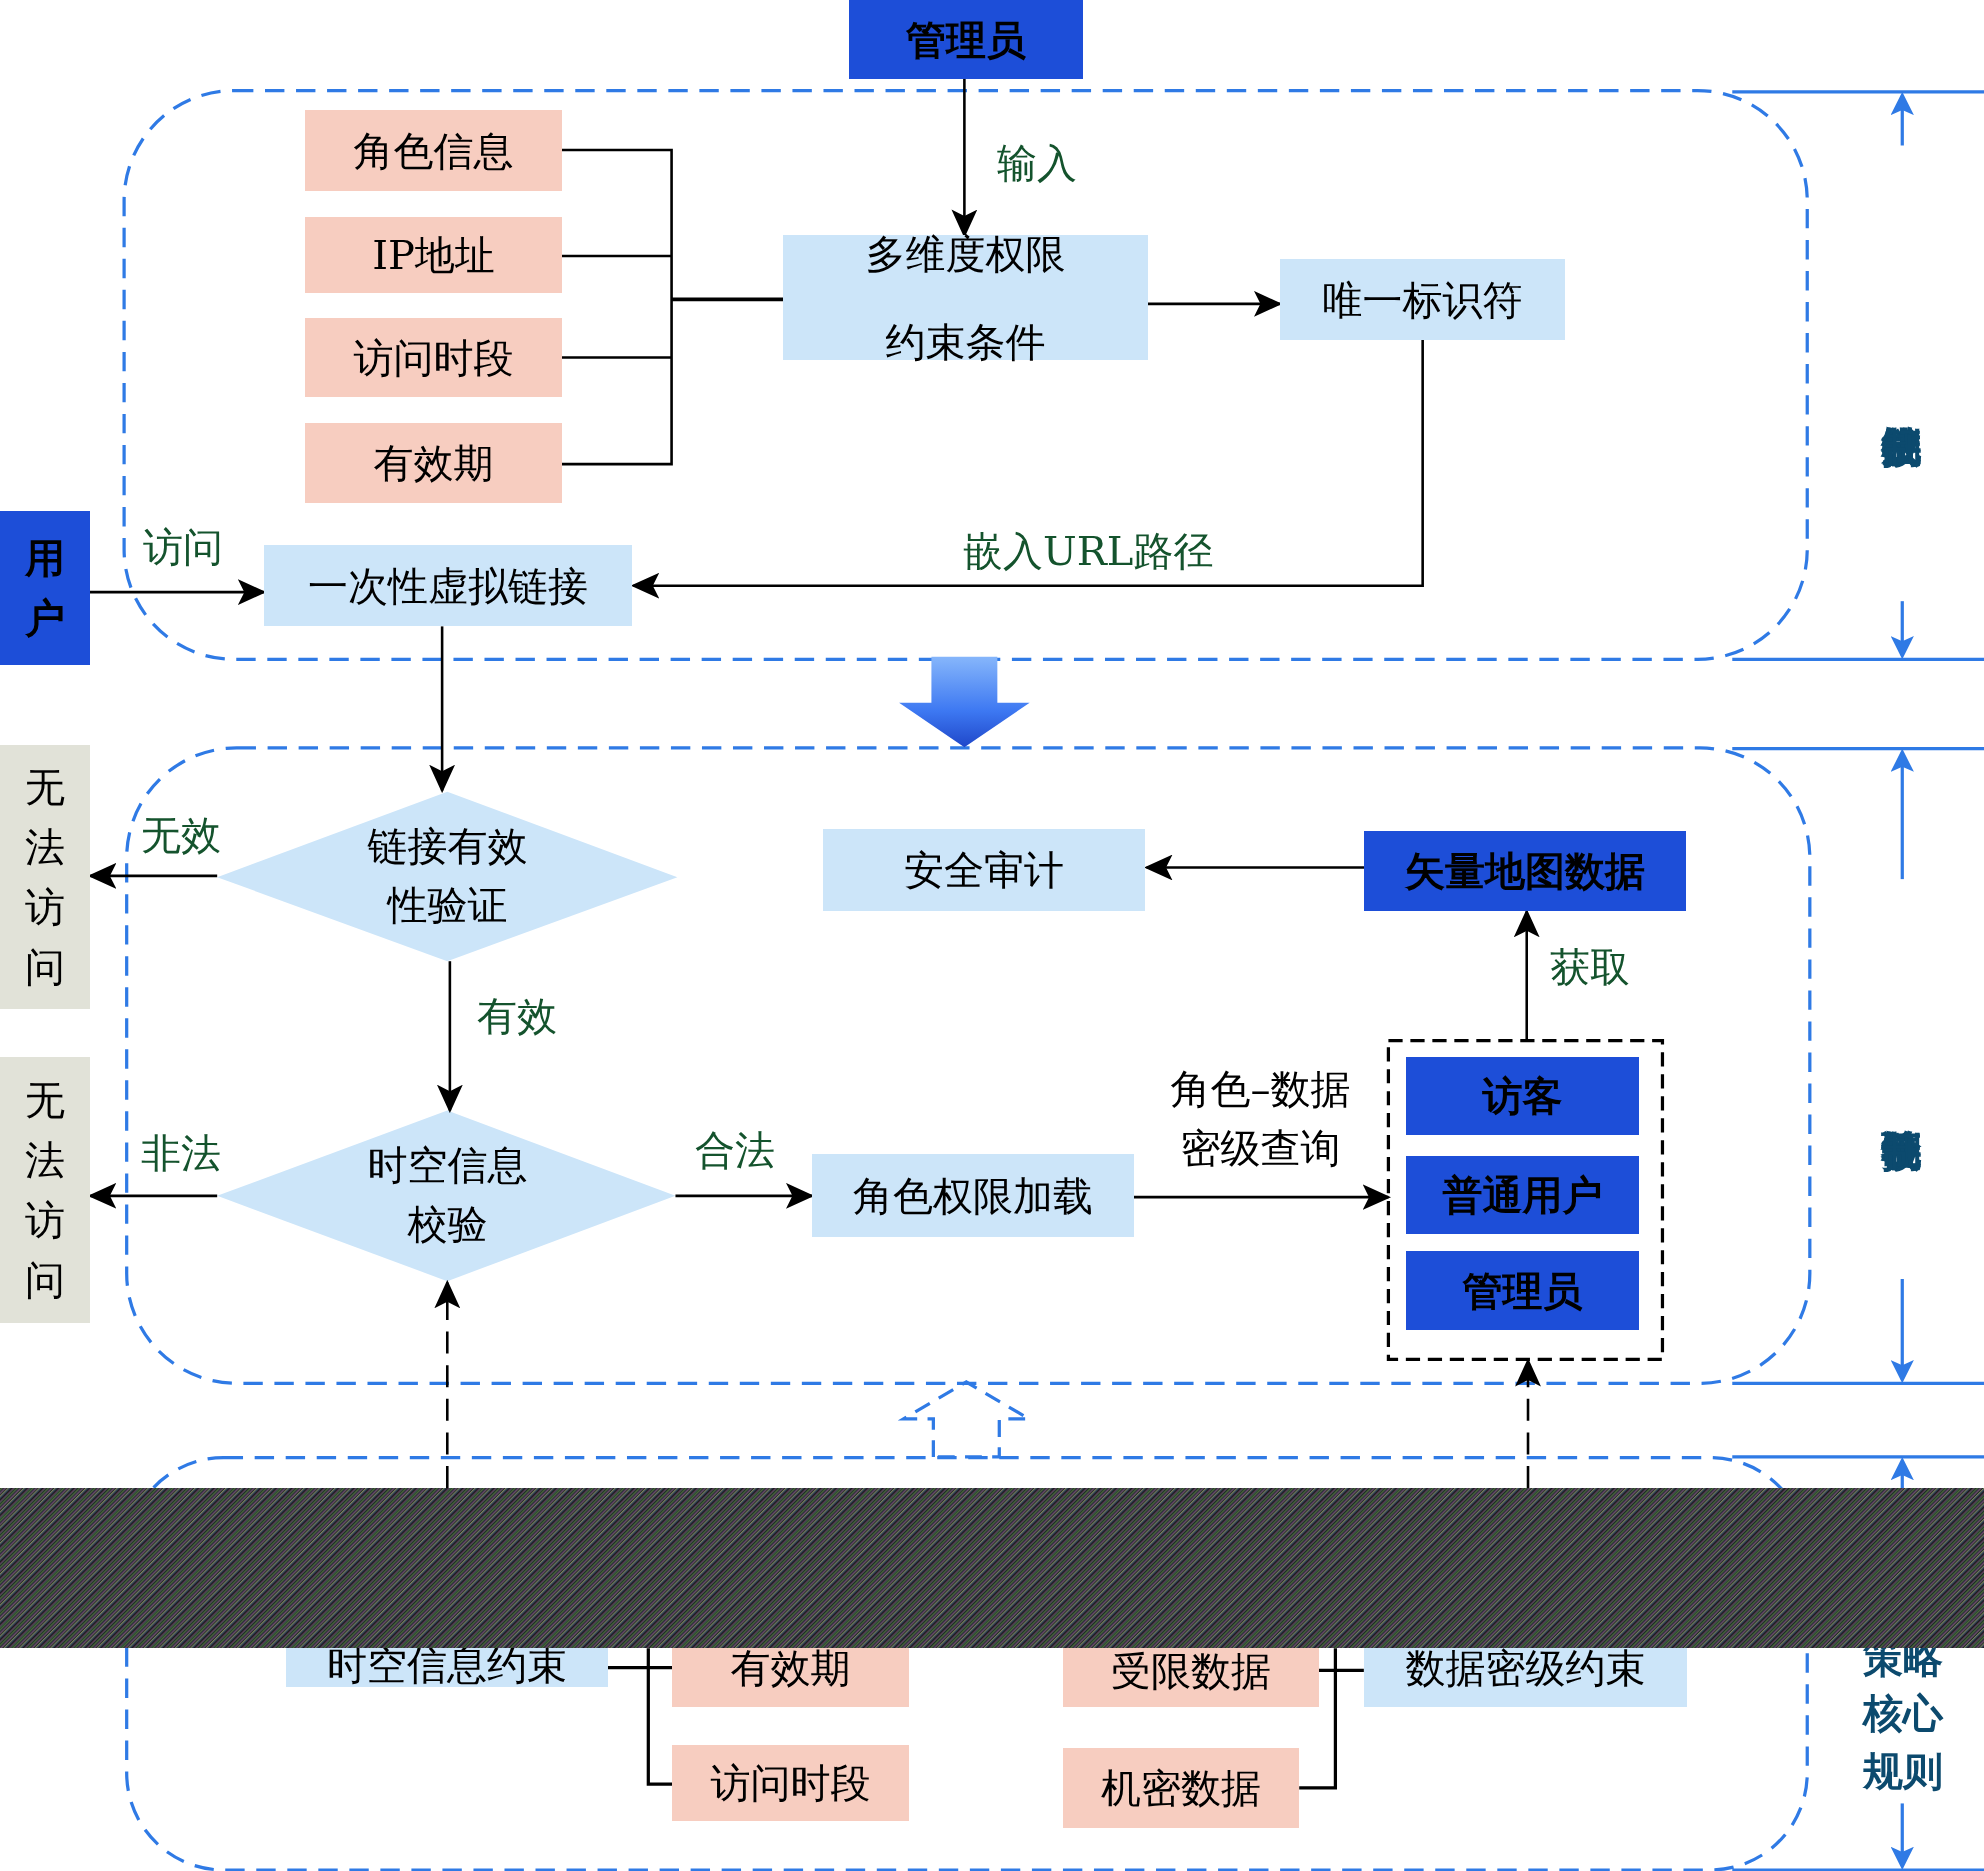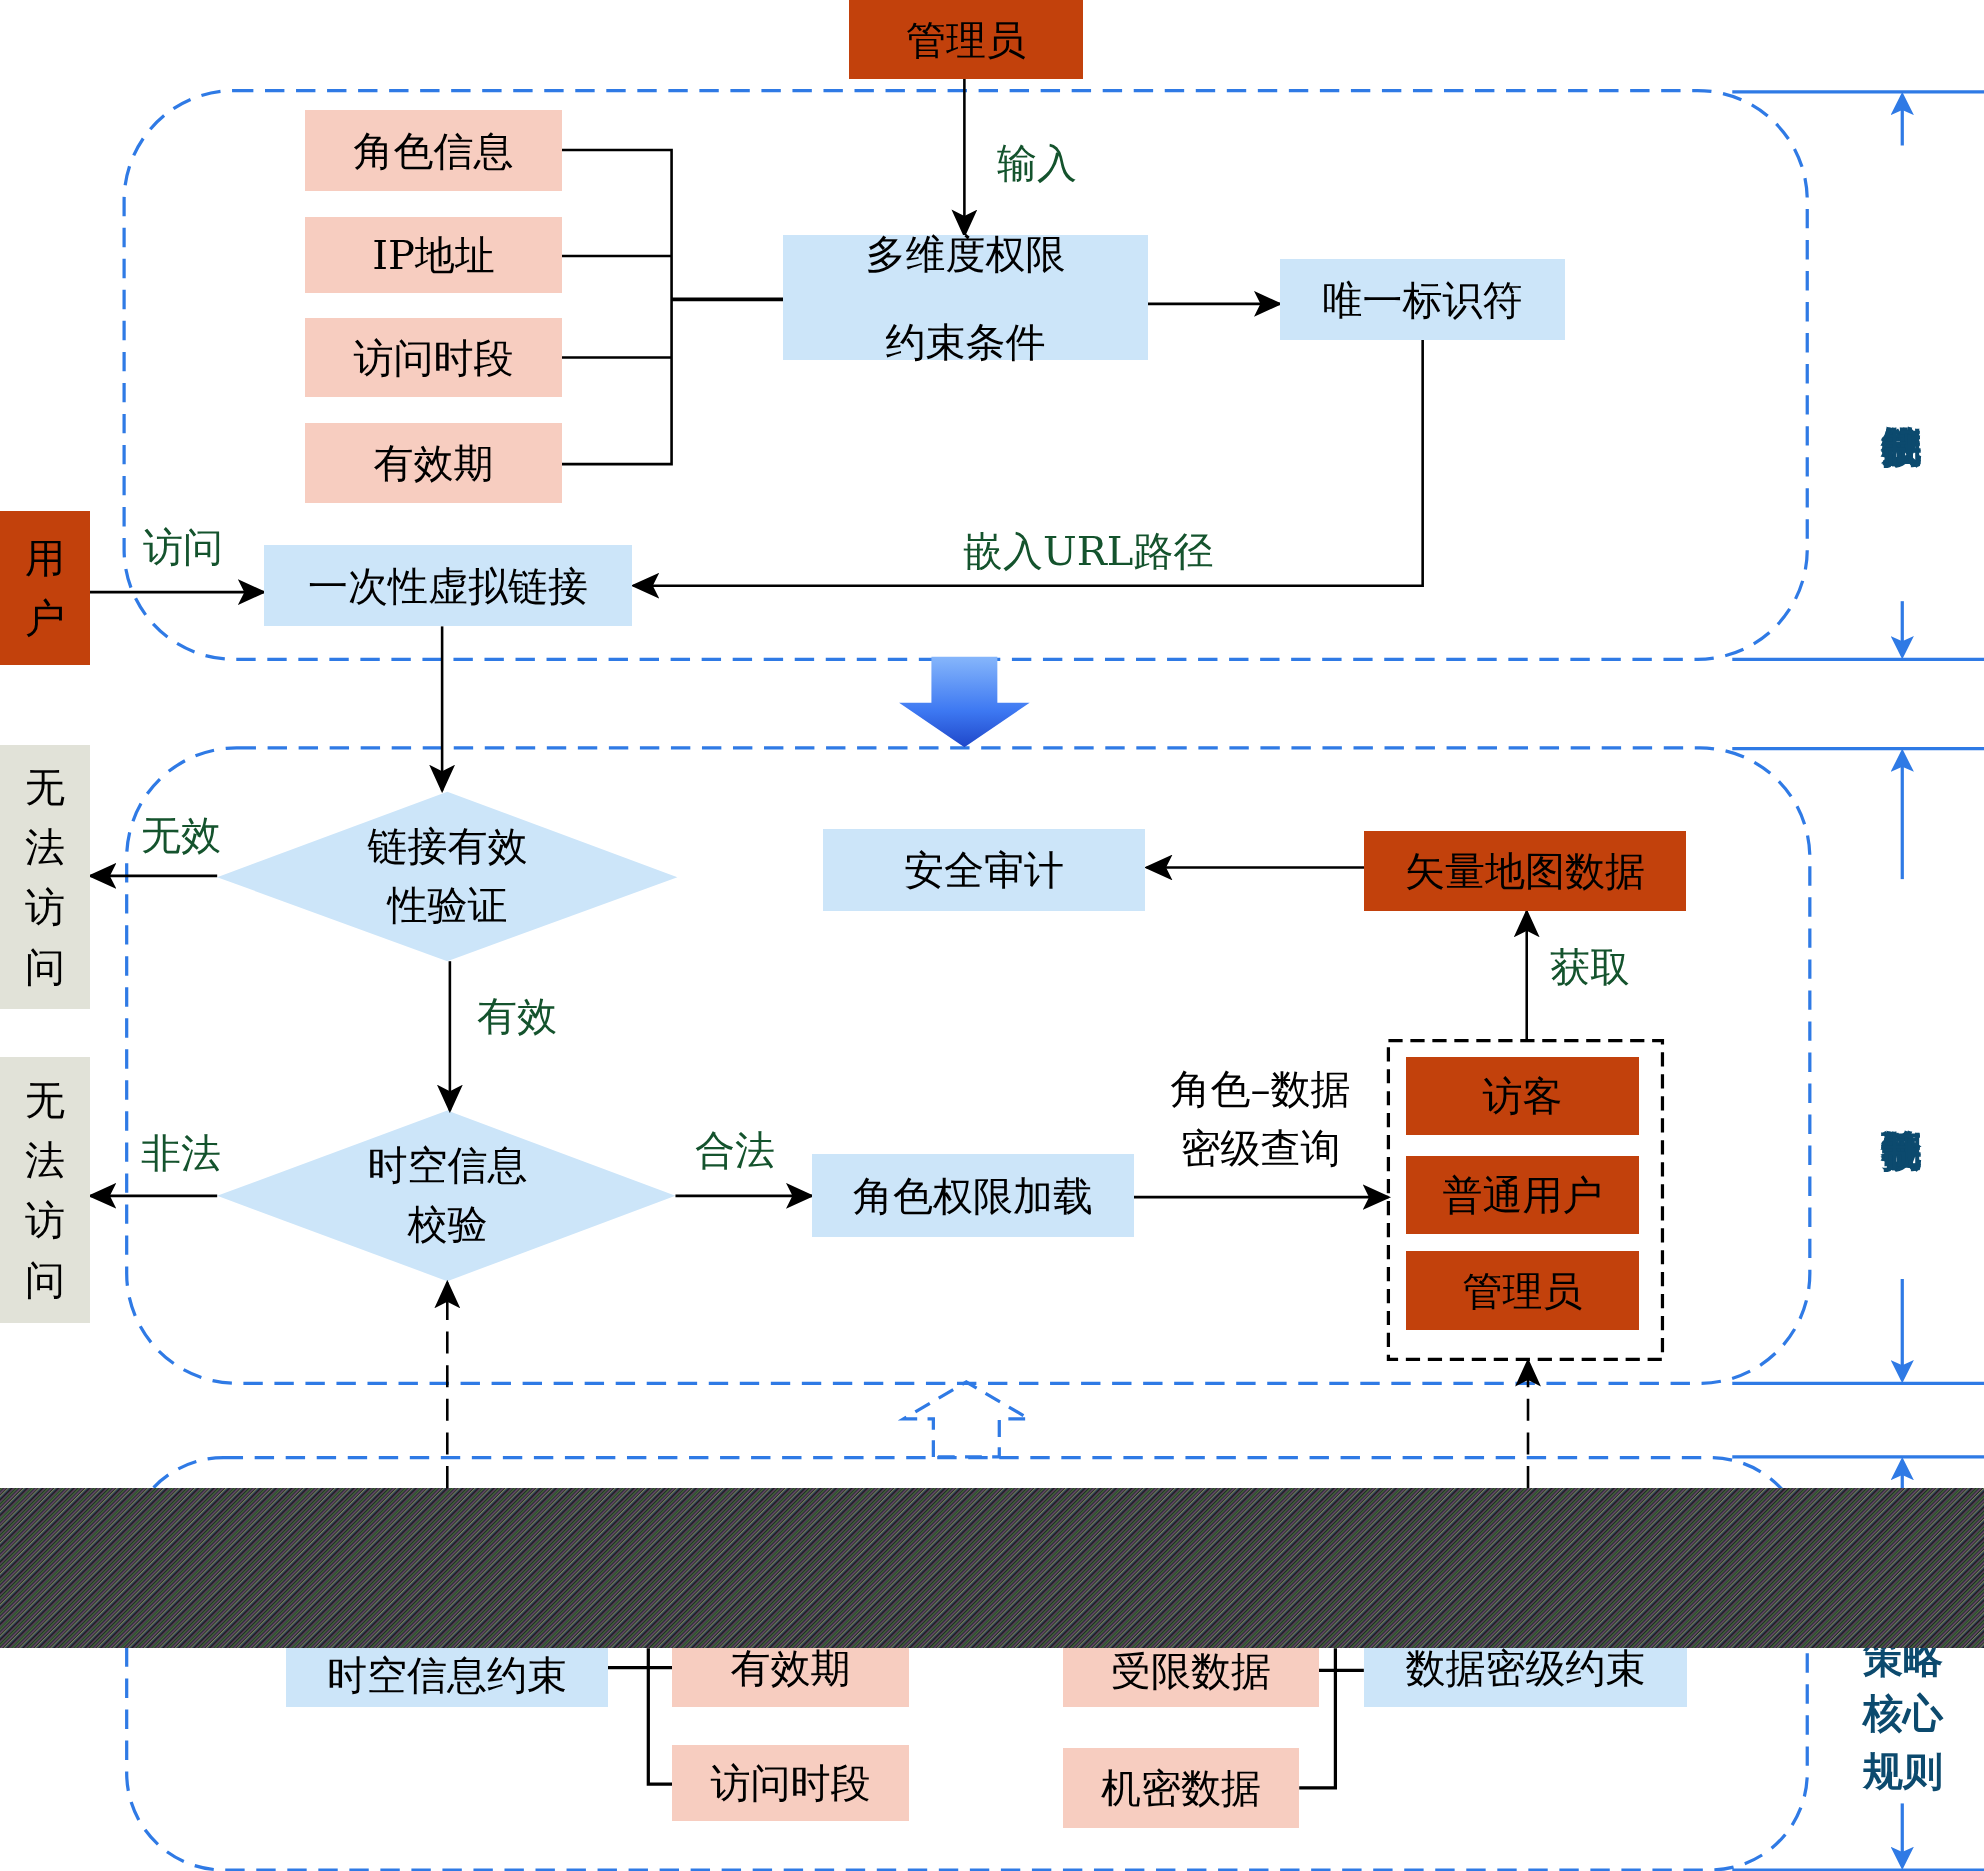--- a/index.html
+++ b/index.html
@@ -3,21 +3,21 @@
 <meta charset="utf-8">
 <style>
   html, body { margin: 0; padding: 0; background: #ffffff; }
   body { width: 1985px; height: 1872px; position: relative; overflow: hidden;
          font-family: "DejaVu Serif", "Liberation Serif", serif; color: #000; }
   #canvas { position: absolute; left: 0; top: 0; width: 1985px; height: 1872px; }
   .node { position: absolute; display: flex; align-items: center; justify-content: center;
           text-align: center; font-size: 40px; line-height: 1.45; color: #000; box-sizing: border-box; }
   .blue { background: #cce5f9; }
   .pink { background: #f7cdc0; }
-  .green { background: #c2410c; }
+  .green { background: #1d4ed8; font-weight: bold; }
   .gray { background: #e1e2d8; }
   .vert { flex-direction: column; line-height: 1.5; }
   .label { position: absolute; font-size: 40px; color: #14532d; white-space: nowrap; }
   .side-label { position: absolute; width: 58px; text-align: center; font-family: "DejaVu Sans", "Liberation Sans", sans-serif;
                 font-weight: bold; font-size: 40px; line-height: 59px; color: #0c4a6e; background: #fff; }
   .noise { position: absolute; left: 0; top: 1488px; width: 1985px; height: 160px;
     background:
       repeating-linear-gradient(135deg, #1d2a25 0px, #4b6a3a 1.3px, #2d2d3d 2.6px, #6d4c6a 3.9px, #203028 5.2px, #7a7f5a 5.8px, #33445a 7.1px, #1a1a1a 8.4px, #5a3a5a 9.7px, #2f5a3a 11px);
   }
   .diamond-text { position: absolute; text-align: center; font-size: 40px; line-height: 59px; }
@@ -163,21 +163,21 @@
 <div class="node green" style="left:1406px;top:1156px;width:233px;height:78px;">普通用户</div>
 <div class="node green" style="left:1406px;top:1251px;width:233px;height:79px;">管理员</div>
 
 <div class="label" style="left:1550px;top:940px;">获取</div>
 <div class="node green" style="left:1364px;top:831px;width:322px;height:80px;">矢量地图数据</div>
 <div class="node blue" style="left:823px;top:829px;width:322px;height:82px;">安全审计</div>
 
 <div class="side-label" style="left:1873px;top:213px;writing-mode:vertical-rl;text-orientation:upright;height:362px;line-height:58px;">链接生成机制</div>
 <div class="side-label" style="left:1873px;top:917px;writing-mode:vertical-rl;text-orientation:upright;height:362px;line-height:58px;">链接验证机制</div>
 
-<div class="node blue" style="left:286px;top:1609px;width:322px;height:98px;padding-top:33px;">时空信息约束</div>
+<div class="node blue" style="left:286px;top:1609px;width:322px;height:78px;padding-top:33px;">时空信息约束</div>
 <div class="node pink" style="left:672px;top:1609px;width:237px;height:98px;padding-top:19.4px;">有效期</div>
 <div class="node pink" style="left:672px;top:1745px;width:237px;height:76px;">访问时段</div>
 <div class="node pink" style="left:1063px;top:1609px;width:256px;height:98px;padding-top:26px;">受限数据</div>
 <div class="node pink" style="left:1063px;top:1748px;width:236px;height:80px;">机密数据</div>
 <div class="node blue" style="left:1364px;top:1609px;width:323px;height:98px;padding-top:19.4px;">数据密级约束</div>
 
 <div class="side-label" style="left:1861px;top:1629px;width:84px;line-height:59px;">策略</div>
 <div class="side-label" style="left:1861px;top:1684px;width:84px;line-height:59px;">核心</div>
 <div class="side-label" style="left:1861px;top:1742px;width:84px;line-height:59px;">规则</div>
 

